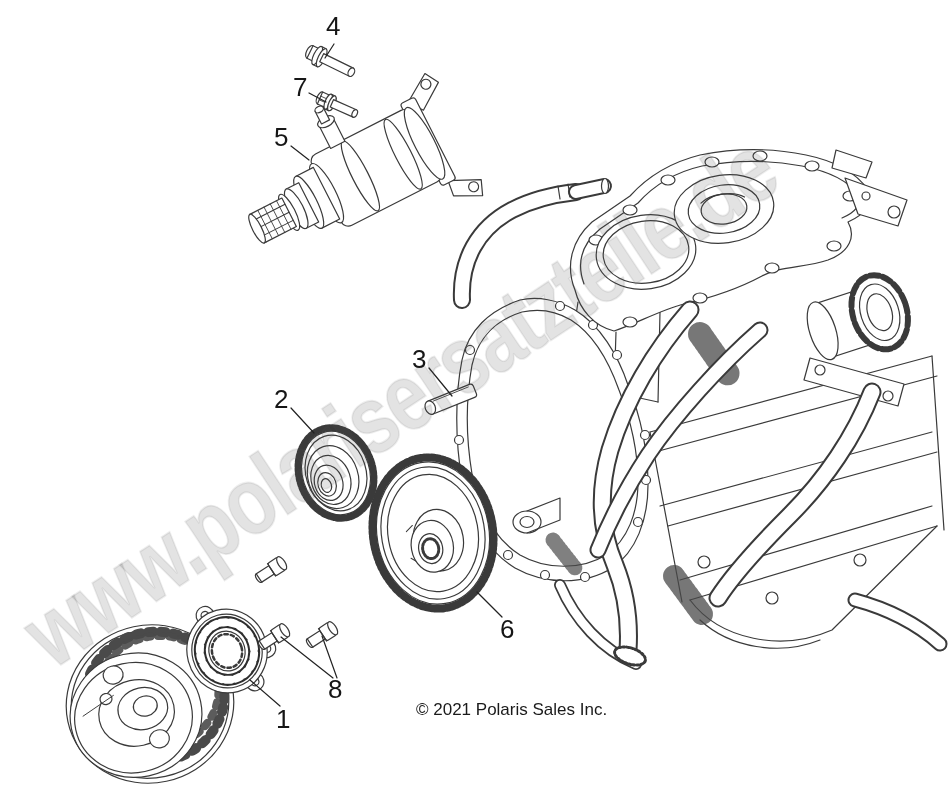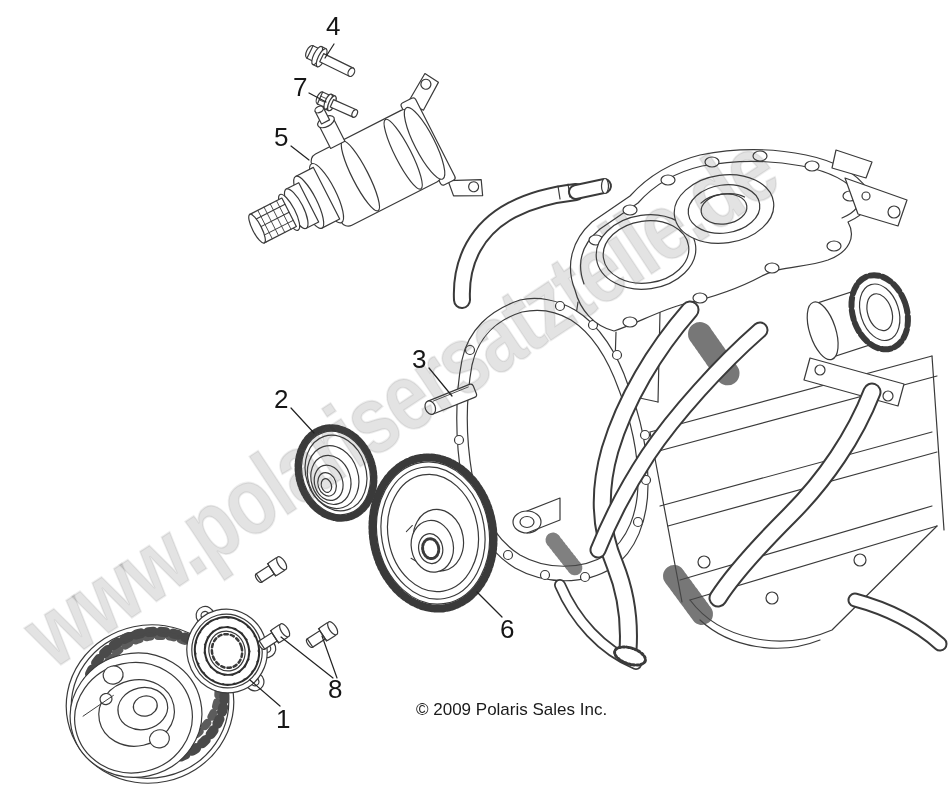--- a/index.html
+++ b/index.html
@@ -307,15 +307,15 @@
 
   <div class="callout" style="left:326px;top:13px">4</div>
   <div class="callout" style="left:293px;top:74px">7</div>
   <div class="callout" style="left:274px;top:124px">5</div>
   <div class="callout" style="left:412px;top:346px">3</div>
   <div class="callout" style="left:274px;top:386px">2</div>
   <div class="callout" style="left:500px;top:616px">6</div>
   <div class="callout" style="left:328px;top:676px">8</div>
   <div class="callout" style="left:276px;top:706px">1</div>
 
-  <div class="copyright">© 2009 Polaris Sales Inc.</div>
+  <div class="copyright">© 2021 Polaris Sales Inc.</div>
 
 </div>
 
 </body></html>

